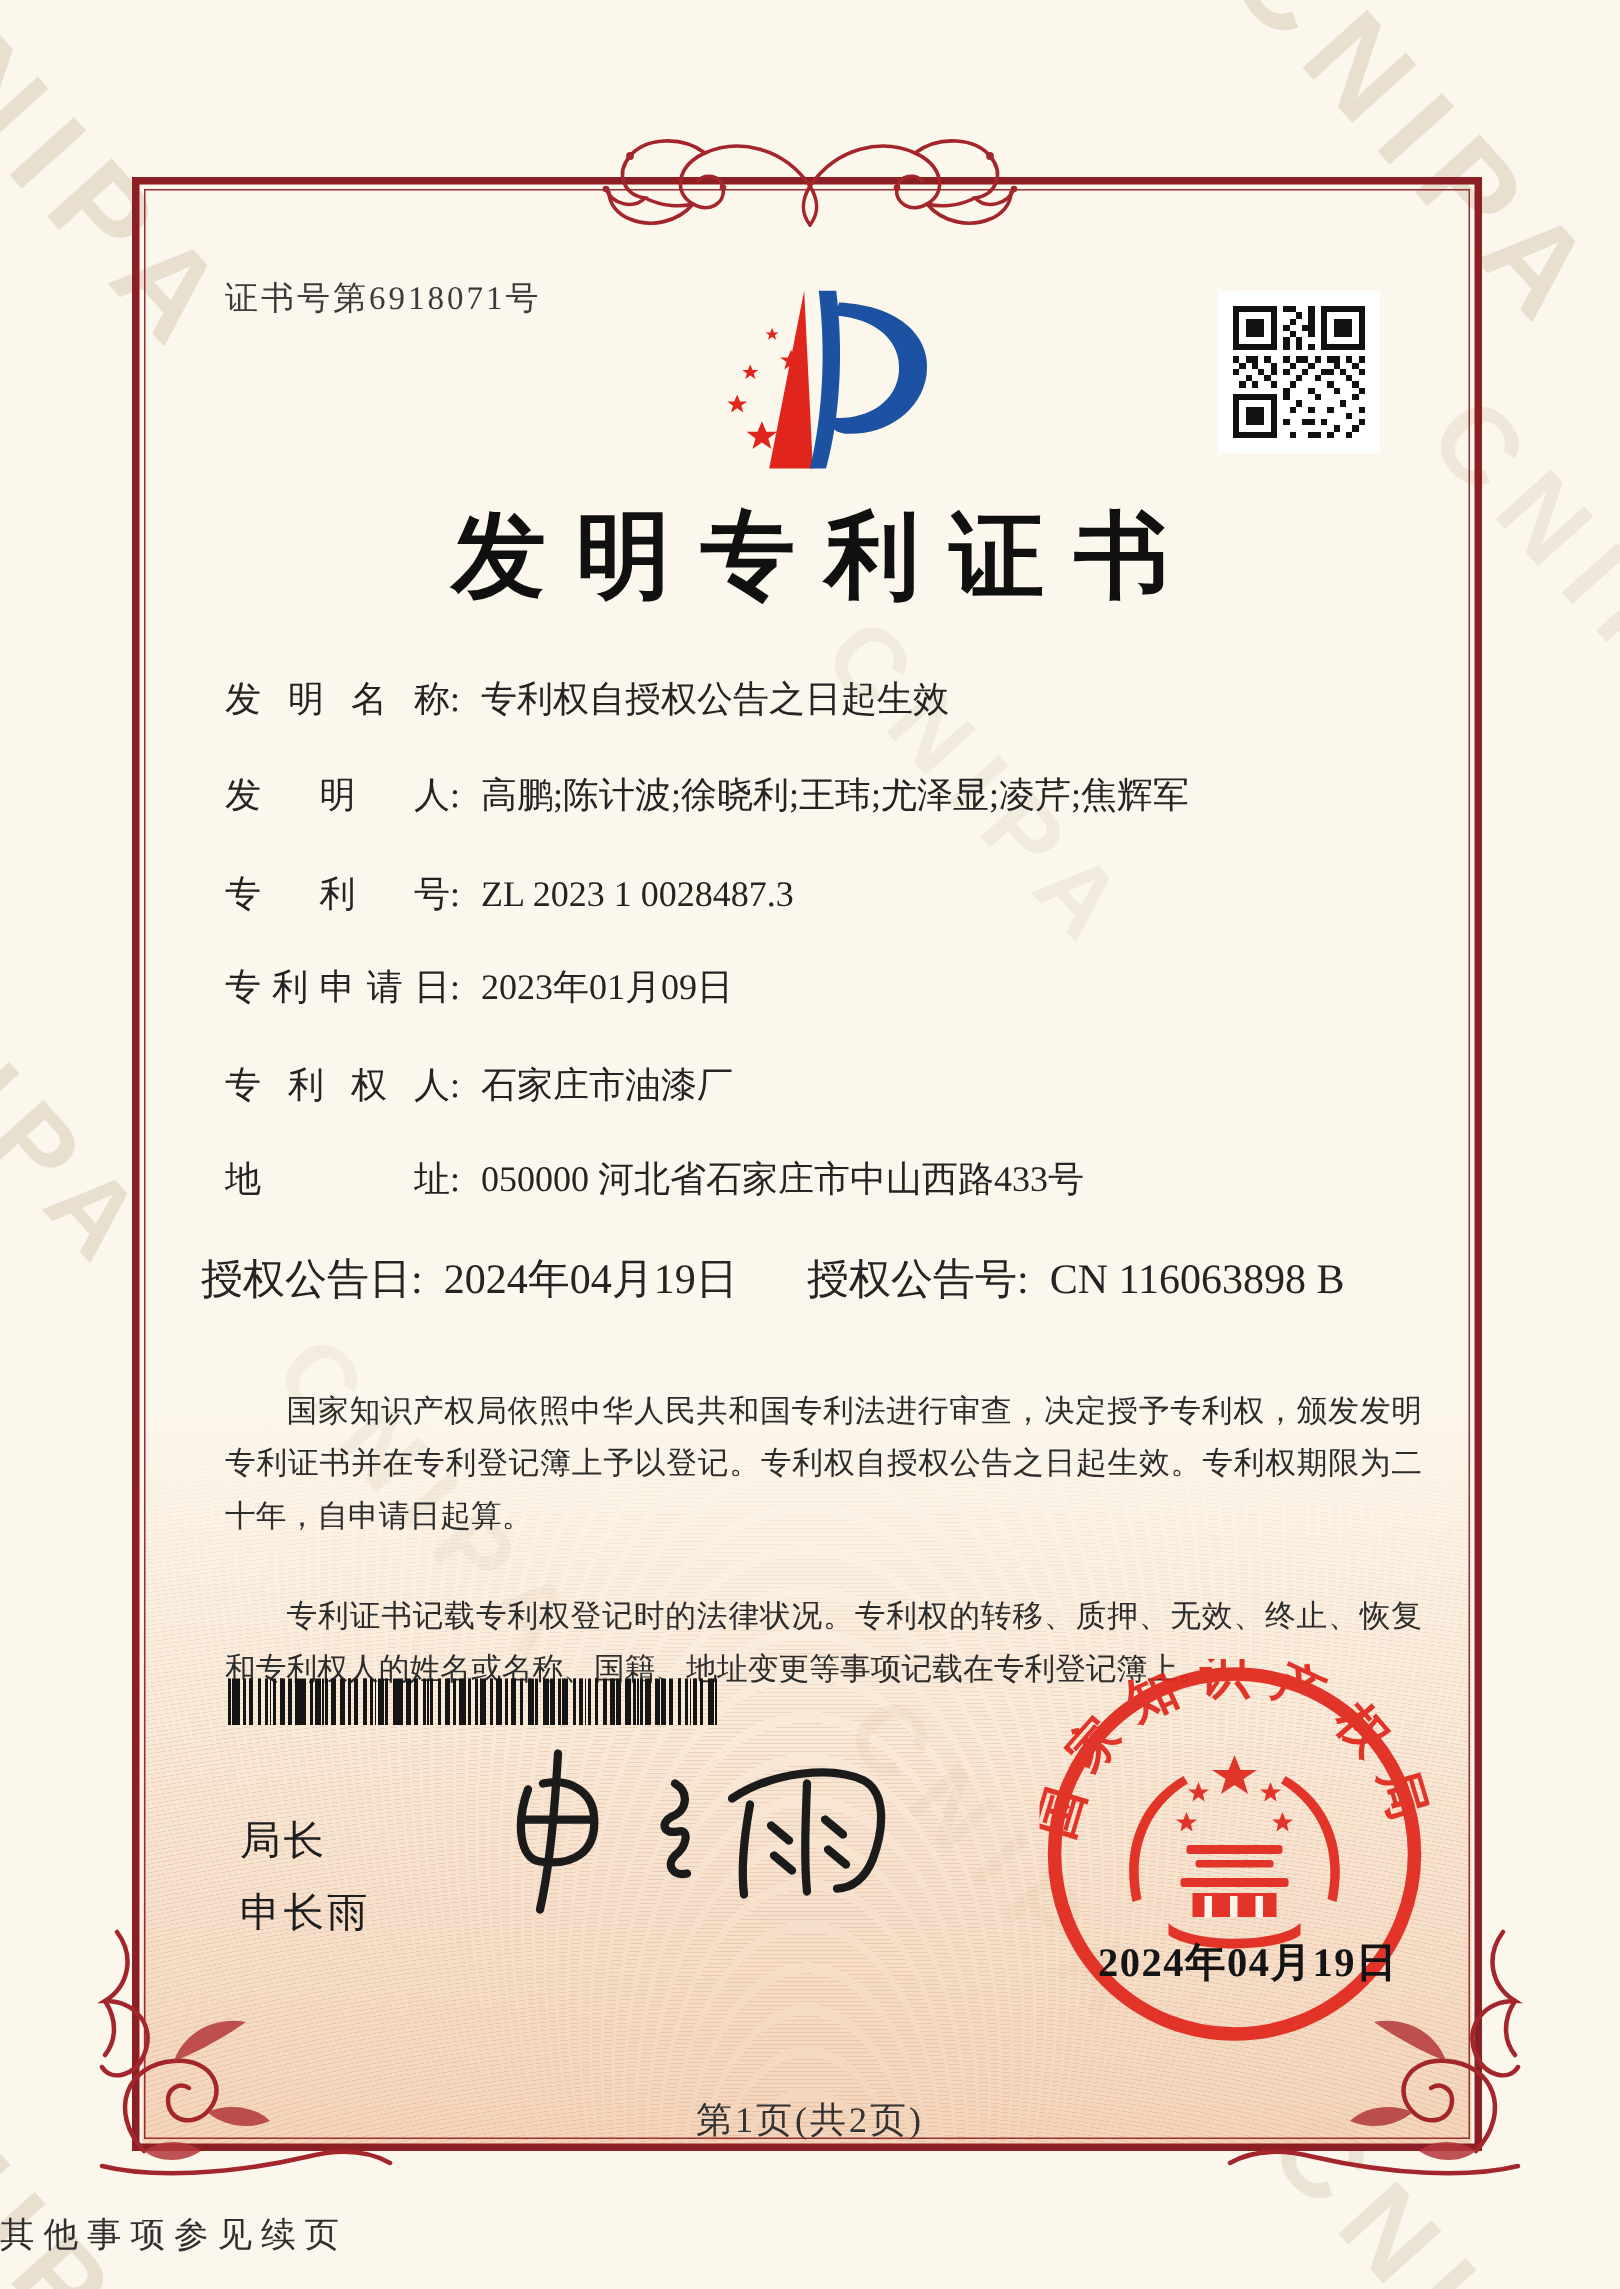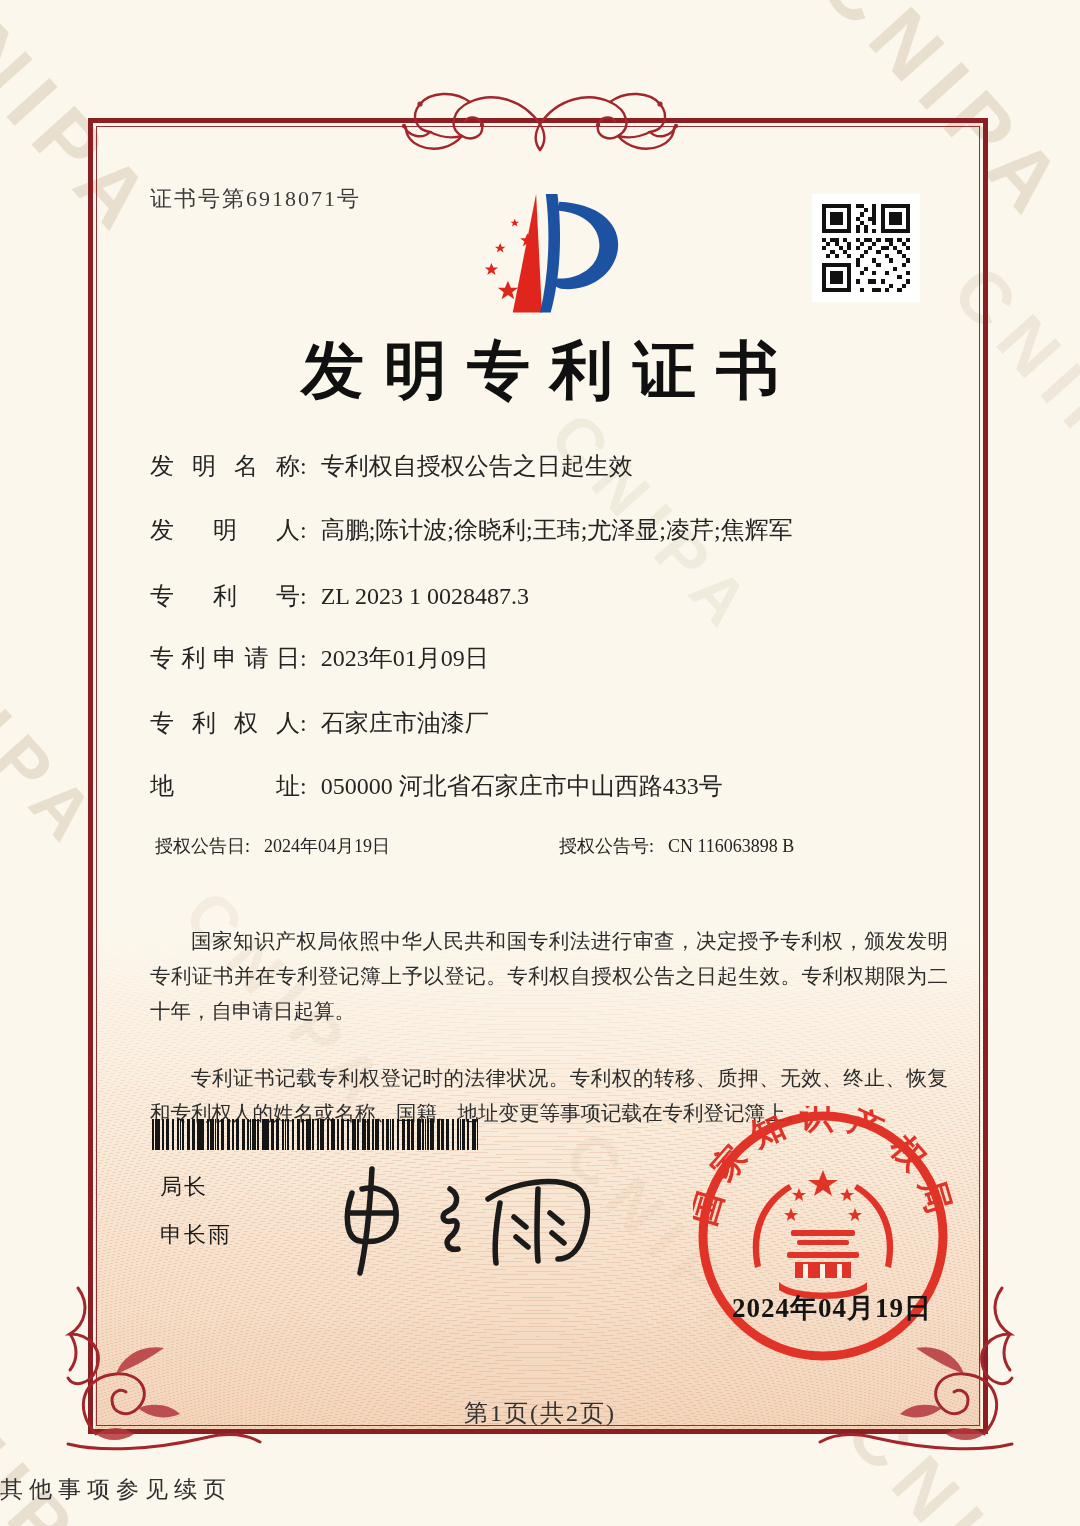--- a/index.html
+++ b/index.html
@@ -55,38 +55,38 @@
 
   
   .fields{ position:absolute; left:150px; top:450px; width:780px; z-index:4;
            font-size:24px; color:#242424;}
   .frow{ position:absolute; left:0; white-space:nowrap;}
   .frow:nth-child(1){ top:0; } .frow:nth-child(2){ top:64px; }
   .frow:nth-child(3){ top:130px; } .frow:nth-child(4){ top:192px; }
   .frow:nth-child(5){ top:257px; } .frow:nth-child(6){ top:320px; }
   .flabel{ display:inline-block; width:150px; text-align:justify; text-align-last:justify; }
   .fcolon{ display:inline-block; margin-right:14px; }
-  .grant-row{ position:absolute; left:155px; top:834px; width:780px; z-index:4;
-              font-size:18px; color:#242424; white-space:nowrap;}
+  .grant-row{ position:absolute; left:134px; top:834px; width:780px; z-index:4;
+              font-size:28px; color:#242424; white-space:nowrap;}
   .grant-no{ position:absolute; left:404px; top:0; }
 
   
   .paras{ position:absolute; left:150px; top:892px; width:798px; z-index:4;
           font-size:20.5px; line-height:35px; color:#2c2c2c; text-align:justify;}
   .paras p{ text-indent:2em; margin-bottom:11px;margin-top:32px; }
 
   
   .barcode{ position:absolute; left:152px; top:1119px; width:326px; height:31px; z-index:4;
     background-image:
       repeating-linear-gradient(90deg,#151515 0 2px,transparent 2px 5px),
       repeating-linear-gradient(90deg,#151515 0 1px,transparent 1px 7px),
       repeating-linear-gradient(90deg,transparent 0 3px,#151515 3px 5px,transparent 5px 11px);}
-  .officer{ position:absolute; left:160px; top:1163px; z-index:4;
+  .officer{ position:absolute; left:160px; top:1203px; z-index:4;
             font-family:Liberation Sans, sans-serif;
-            font-size:22px; color:#1d1d1d; line-height:48px; letter-spacing:2px;}
+            font-size:27px; color:#1d1d1d; line-height:48px; letter-spacing:2px;}
   .signature{ position:absolute; left:300px; top:1155px; z-index:4; }
 
   .seal{ position:absolute; left:693px; top:1106px; z-index:4; }
   .seal-date{ position:absolute; left:732px; top:1290px; width:190px; z-index:5;
               font-size:27px; font-weight:600; color:#141414; text-align:center;
               letter-spacing:1px; white-space:nowrap;}
 
   .page-no{ position:absolute; left:0; top:1397px; width:100%; z-index:4; text-align:center;
             font-size:24px; letter-spacing:2px; color:#333;}
   .cont-note{ position:absolute; left:0; top:1474px; width:100%; z-index:4; text-align:left;

